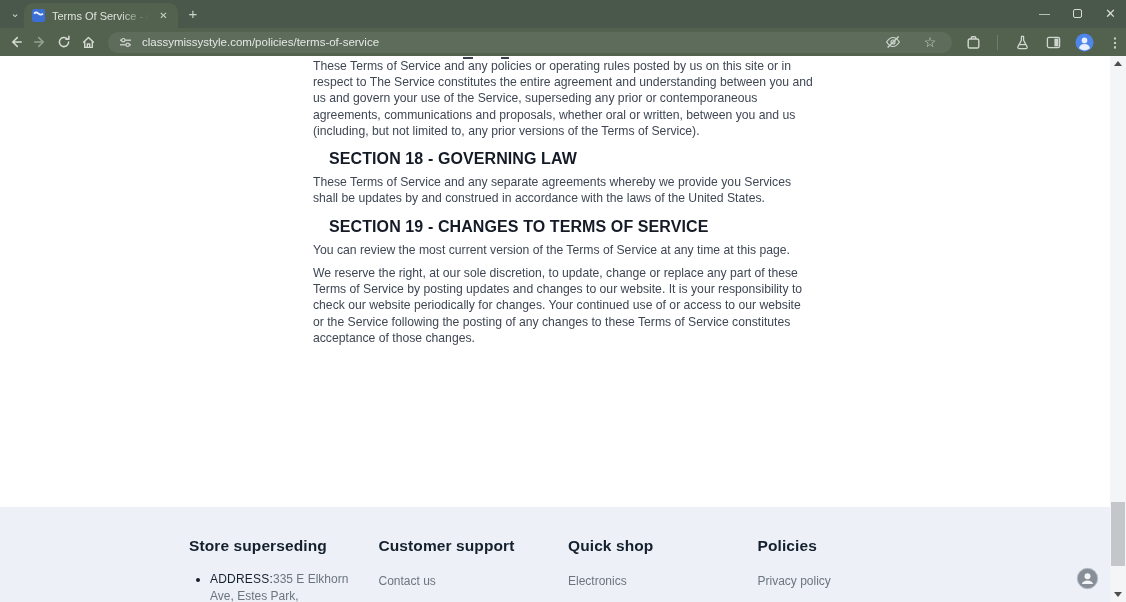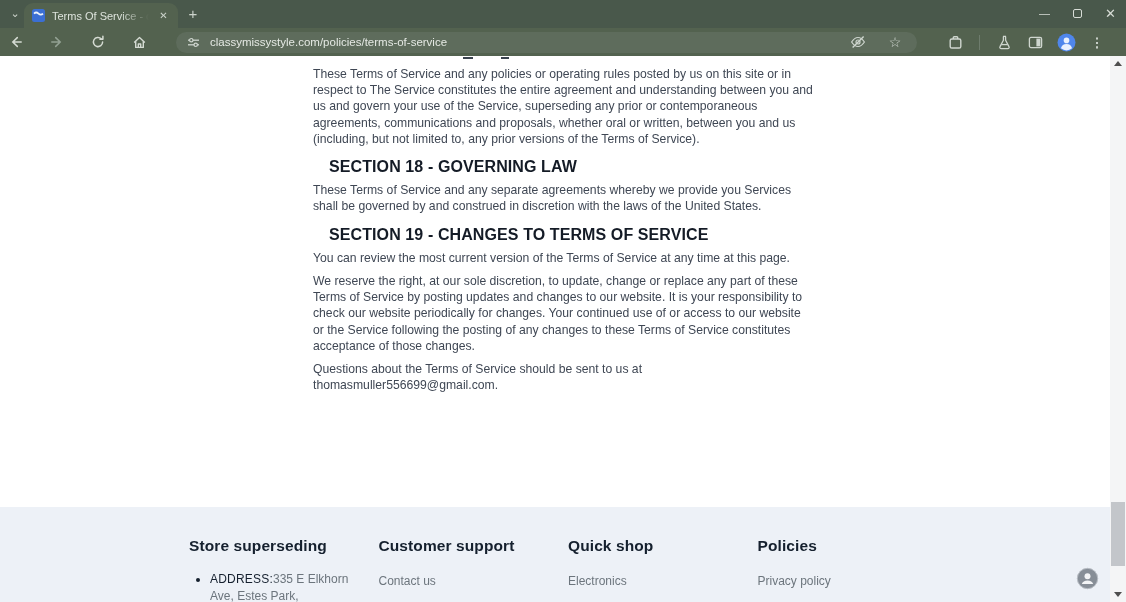--- a/index.html
+++ b/index.html
@@ -25,34 +25,34 @@
     -webkit-mask-image:linear-gradient(90deg,#000 68%,transparent 97%);
             mask-image:linear-gradient(90deg,#000 68%,transparent 97%);}
   .tab-close{border:none; background:transparent; color:#ccd3cb; font-size:10px; width:15px; height:15px;
     line-height:15px; text-align:center; border-radius:50%; margin-left:4px; cursor:pointer; flex:0 0 auto;}
   .new-tab{position:absolute; left:183px; top:4px; width:20px; height:20px; border:none; background:transparent;
     color:#ccd3cb; font-size:15px; line-height:20px; text-align:center; cursor:pointer;}
   .win-controls{position:absolute; right:10px; top:0; height:26px; display:flex; align-items:center; gap:23px; color:#d8ddd7;}
   .win-btn{border:none; background:transparent; color:#d8ddd7; font-size:11px; cursor:pointer; display:flex; align-items:center; justify-content:center;}
   .restore-glyph{display:inline-block; width:9px; height:9px; border:1.4px solid #d8ddd7; border-radius:2px;}
 
-  .toolbar{position:relative; height:28px; background:var(--toolbar-bg); display:flex; align-items:center; padding:0 18px 0 4px;gap:17px;}
+  .toolbar{position:relative; height:28px; background:var(--toolbar-bg); display:flex; align-items:center; padding:0 0 0 4px;}
   .nav-btn{width:24px; height:24px; border:none; background:transparent; display:flex; align-items:center; justify-content:center; cursor:pointer;}
   .omnibox{flex:1; height:21px; margin:0 8px; background:var(--omnibox-bg); border-radius:11px; display:flex; align-items:center; padding:0 11px; cursor:text;}
   .url-text{font-size:11.5px; color:#e5e9e4; margin-left:10px; flex:1; white-space:nowrap;}
   .omni-right{display:flex; align-items:center; gap:15px; margin-left:8px;}
   .tb-divider{width:1px; height:15px; background:#6e7c6d; margin:0 4px;}
   .tb-right{display:flex; align-items:center; gap:9px; margin-left:2px;}
   .icon-btn{border:none; background:transparent; display:flex; align-items:center; justify-content:center; width:22px; height:22px; cursor:pointer;}
   .menu-dots{color:#cfd6cf; font-size:13px; font-weight:700; letter-spacing:0;}
 
   
   .page{position:absolute; top:56px; left:0; width:1126px; height:546px; background:#fff;}
   .content{position:relative; height:451px; overflow:hidden;}
-  .column{width:500px; margin:0 auto; position:relative; padding-top:10px;
+  .column{width:500px; margin:0 auto; position:relative; padding-top:2px;
     font-size:12.2px; line-height:16.2px; color:var(--body-text);}
   .remnant{position:absolute; top:1px; height:2px;}
   .remnant span{position:absolute; top:0; height:2px; background:#39424e; display:block;}
   .column p{margin:0 0 7px;}
   .column h2{font-size:16px; font-weight:700; color:var(--heading-text); margin:12px 16px 7px; letter-spacing:.1px;}
 
   
   .footer{position:absolute; top:451px; left:0; width:1110px; height:95px; background:var(--footer-bg);
     padding:30px 0 0 189px; display:grid; grid-template-columns:repeat(4,189.5px); align-items:start;}
   .f-heading{font-size:15.5px; font-weight:700; color:var(--footer-heading); margin:0 0 16px; letter-spacing:.1px;}
@@ -185,25 +185,24 @@
 
 <div class="page">
   <div class="content">
     <div class="column">
       <div class="remnant">
         <span style="left:150px;width:10px;"></span>
         <span style="left:188px;width:8px;"></span>
       </div>
       <p>These Terms of Service and any policies or operating rules posted by us on this site or in respect to The Service constitutes the entire agreement and understanding between you and us and govern your use of the Service, superseding any prior or contemporaneous agreements, communications and proposals, whether oral or written, between you and us (including, but not limited to, any prior versions of the Terms of Service).</p>
       <h2>SECTION 18 - GOVERNING LAW</h2>
-      <p>These Terms of Service and any separate agreements whereby we provide you Services shall be governed by and construed in discretion with the laws of the United States.</p>
+      <p>These Terms of Service and any separate agreements whereby we provide you Services shall be updates by and construed in accordance with the laws of the United States.</p>
       <h2>SECTION 19 - CHANGES TO TERMS OF SERVICE</h2>
       <p>You can review the most current version of the Terms of Service at any time at this page.</p>
       <p>We reserve the right, at our sole discretion, to update, change or replace any part of these Terms of Service by posting updates and changes to our website. It is your responsibility to check our website periodically for changes. Your continued use of or access to our website or the Service following the posting of any changes to these Terms of Service constitutes acceptance of those changes.</p>
-      <p>Questions about the Terms of Service should be sent to us at thomasmuller556699@gmail.com.</p>
     </div>
   </div>
 
   <div class="footer">
     <div>
       <h3 class="f-heading">Store superseding</h3>
       <ul class="addr-list">
         <li><span class="addr-label">ADDRESS:</span><span>335 E Elkhorn Ave, Estes Park,</span></li>
       </ul>
     </div>

